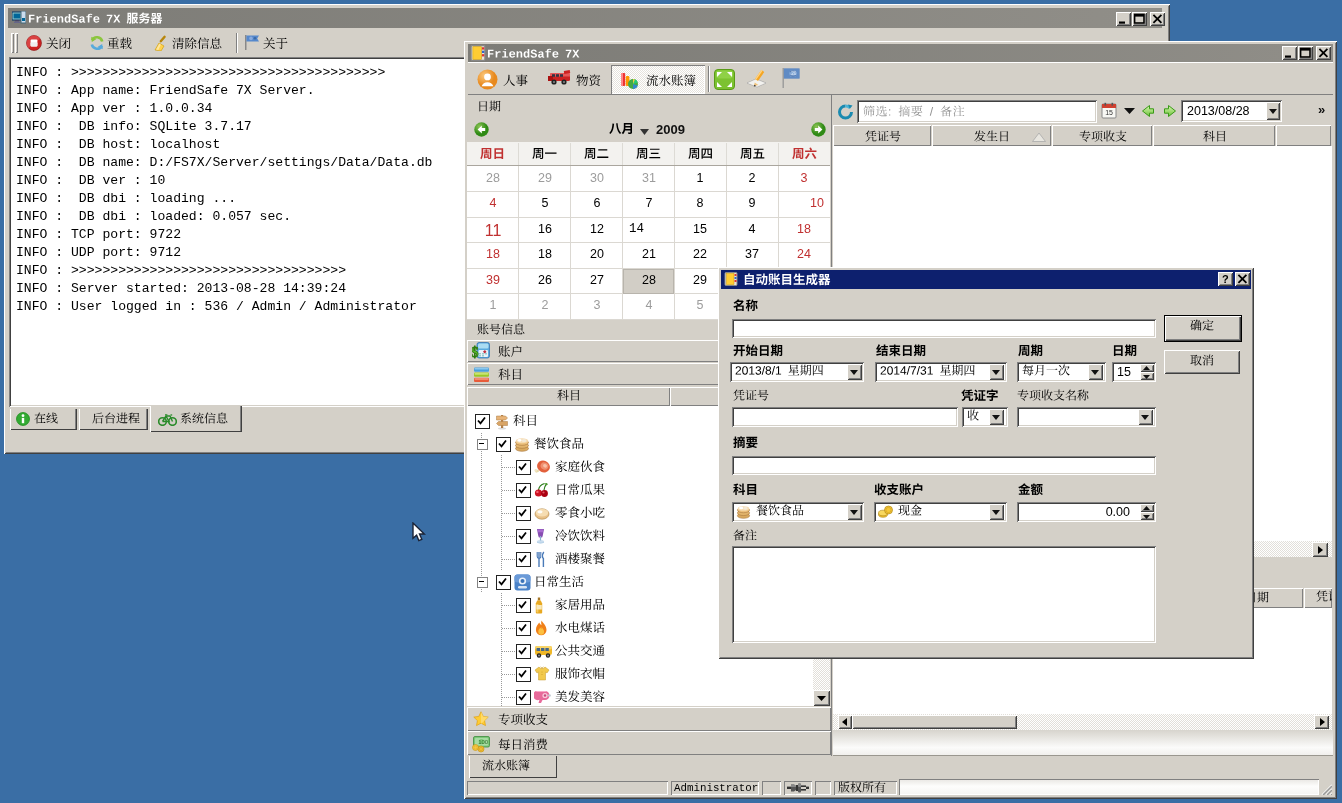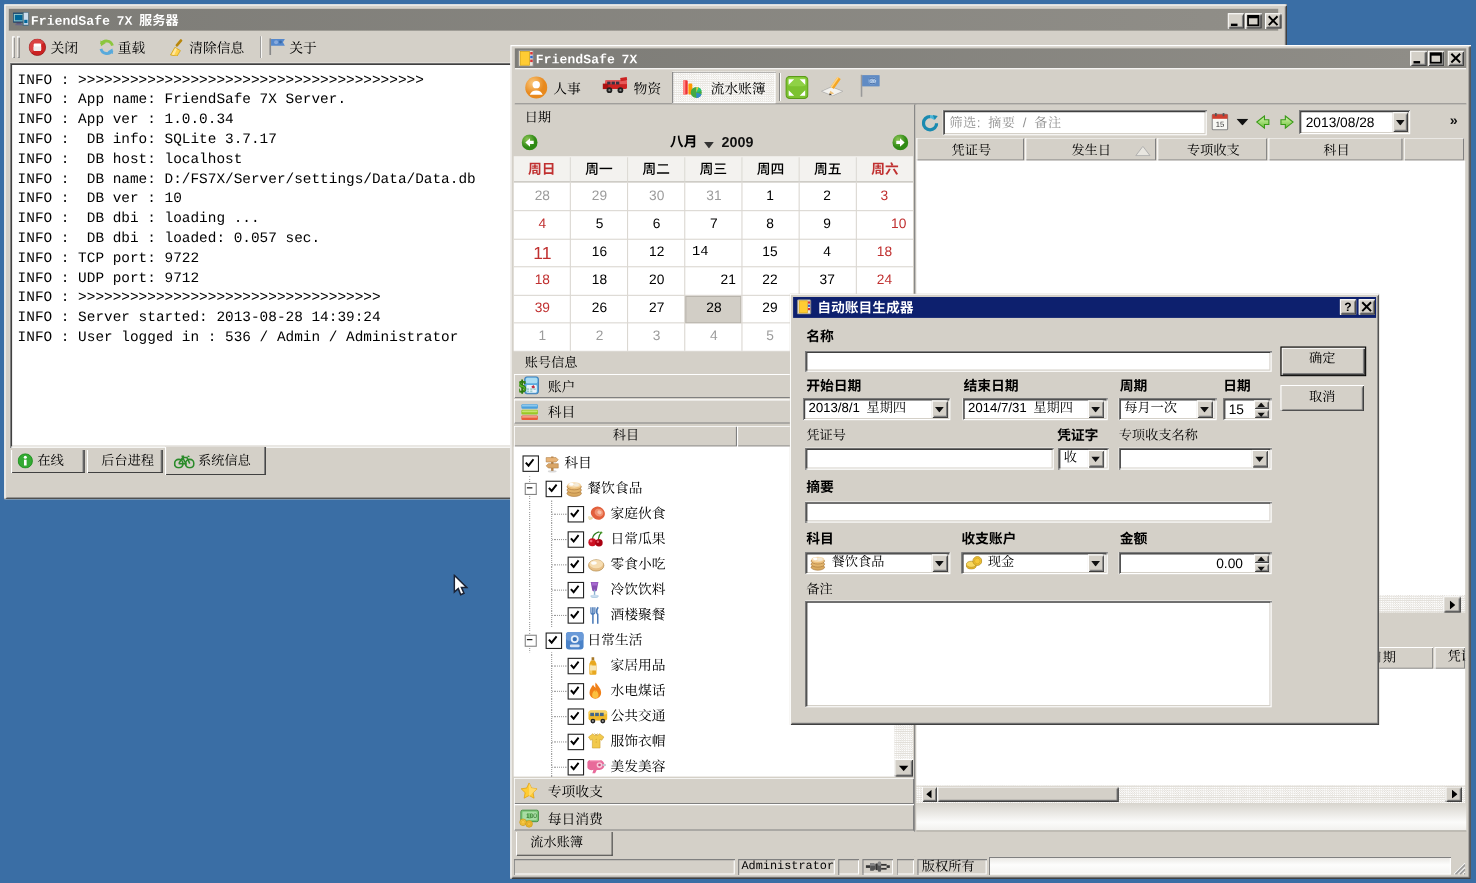--- a/index.html
+++ b/index.html
@@ -391,21 +391,21 @@
 <div style="position:absolute;left:473px;top:222px;width:40px;text-align:center;font-size:16px;color:#c03030;font-family:Liberation Sans,sans-serif;">11</div>
 <div style="position:absolute;left:525px;top:222px;width:40px;text-align:center;font-size:12.5px;color:#000;font-family:Liberation Sans,sans-serif;">16</div>
 <div style="position:absolute;left:577px;top:222px;width:40px;text-align:center;font-size:12.5px;color:#000;font-family:Liberation Sans,sans-serif;">12</div>
 <div style="position:absolute;left:629px;top:222px;width:40px;text-align:left;font-size:12.5px;color:#000;font-family:Liberation Mono, monospace;">14</div>
 <div style="position:absolute;left:680px;top:222px;width:40px;text-align:center;font-size:12.5px;color:#000;font-family:Liberation Sans,sans-serif;">15</div>
 <div style="position:absolute;left:732px;top:222px;width:40px;text-align:center;font-size:12.5px;color:#000;font-family:Liberation Sans,sans-serif;">4</div>
 <div style="position:absolute;left:784px;top:222px;width:40px;text-align:center;font-size:12.5px;color:#c03030;font-family:Liberation Sans,sans-serif;">18</div>
 <div style="position:absolute;left:473px;top:247px;width:40px;text-align:center;font-size:12.5px;color:#c03030;font-family:Liberation Sans,sans-serif;">18</div>
 <div style="position:absolute;left:525px;top:247px;width:40px;text-align:center;font-size:12.5px;color:#000;font-family:Liberation Sans,sans-serif;">18</div>
 <div style="position:absolute;left:577px;top:247px;width:40px;text-align:center;font-size:12.5px;color:#000;font-family:Liberation Sans,sans-serif;">20</div>
-<div style="position:absolute;left:629px;top:247px;width:40px;text-align:right;font-size:12.5px;color:#000;font-family:Liberation Sans,sans-serif;">21</div>
+<div style="position:absolute;left:629px;top:247px;width:40px;text-align:center;font-size:12.5px;color:#000;font-family:Liberation Sans,sans-serif;">21</div>
 <div style="position:absolute;left:680px;top:247px;width:40px;text-align:center;font-size:12.5px;color:#000;font-family:Liberation Sans,sans-serif;">22</div>
 <div style="position:absolute;left:732px;top:247px;width:40px;text-align:center;font-size:12.5px;color:#000;font-family:Liberation Sans,sans-serif;">37</div>
 <div style="position:absolute;left:784px;top:247px;width:40px;text-align:center;font-size:12.5px;color:#c03030;font-family:Liberation Sans,sans-serif;">24</div>
 <div style="position:absolute;left:473px;top:273px;width:40px;text-align:center;font-size:12.5px;color:#c03030;font-family:Liberation Sans,sans-serif;">39</div>
 <div style="position:absolute;left:525px;top:273px;width:40px;text-align:center;font-size:12.5px;color:#000;font-family:Liberation Sans,sans-serif;">26</div>
 <div style="position:absolute;left:577px;top:273px;width:40px;text-align:center;font-size:12.5px;color:#000;font-family:Liberation Sans,sans-serif;">27</div>
 <div style="position:absolute;left:629px;top:273px;width:40px;text-align:center;font-size:12.5px;color:#000;font-family:Liberation Sans,sans-serif;">28</div>
 <div style="position:absolute;left:680px;top:273px;width:40px;text-align:center;font-size:12.5px;color:#000;font-family:Liberation Sans,sans-serif;">29</div>
 <div style="position:absolute;left:732px;top:273px;width:40px;text-align:center;font-size:12.5px;color:#000;font-family:Liberation Sans,sans-serif;">30</div>
 <div style="position:absolute;left:784px;top:273px;width:40px;text-align:center;font-size:12.5px;color:#c03030;font-family:Liberation Sans,sans-serif;">31</div>

